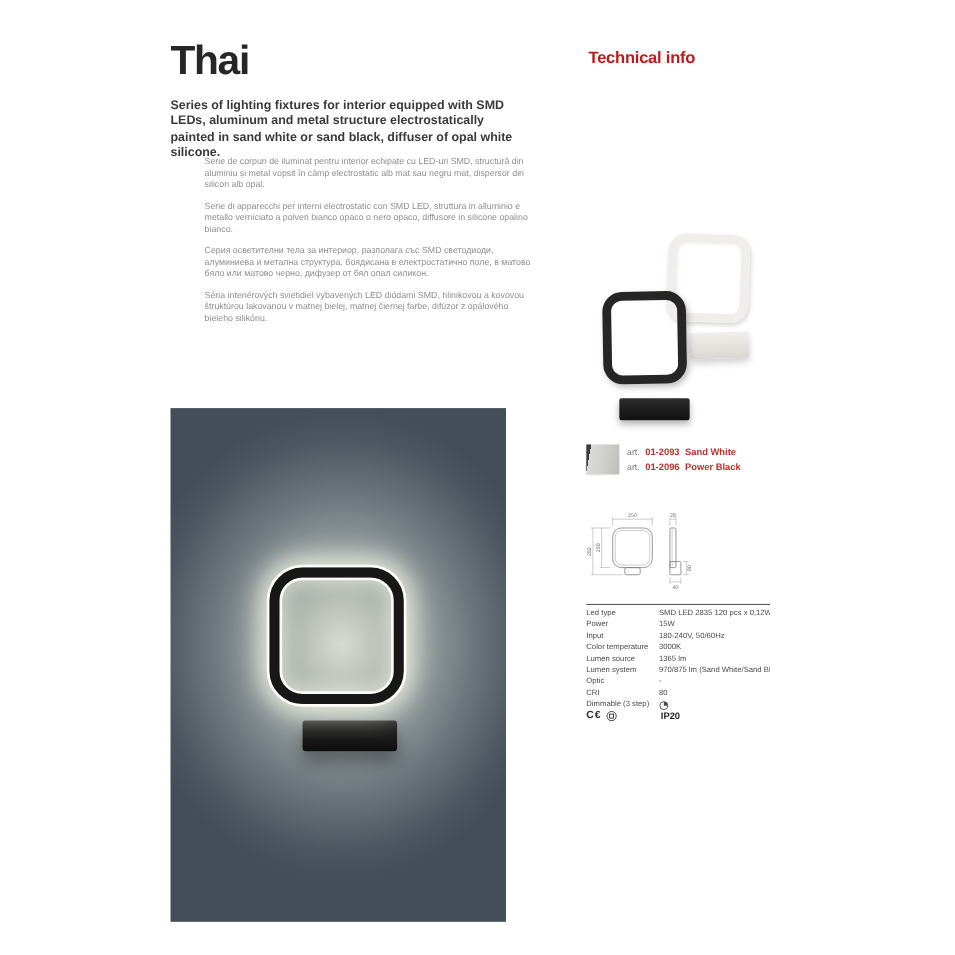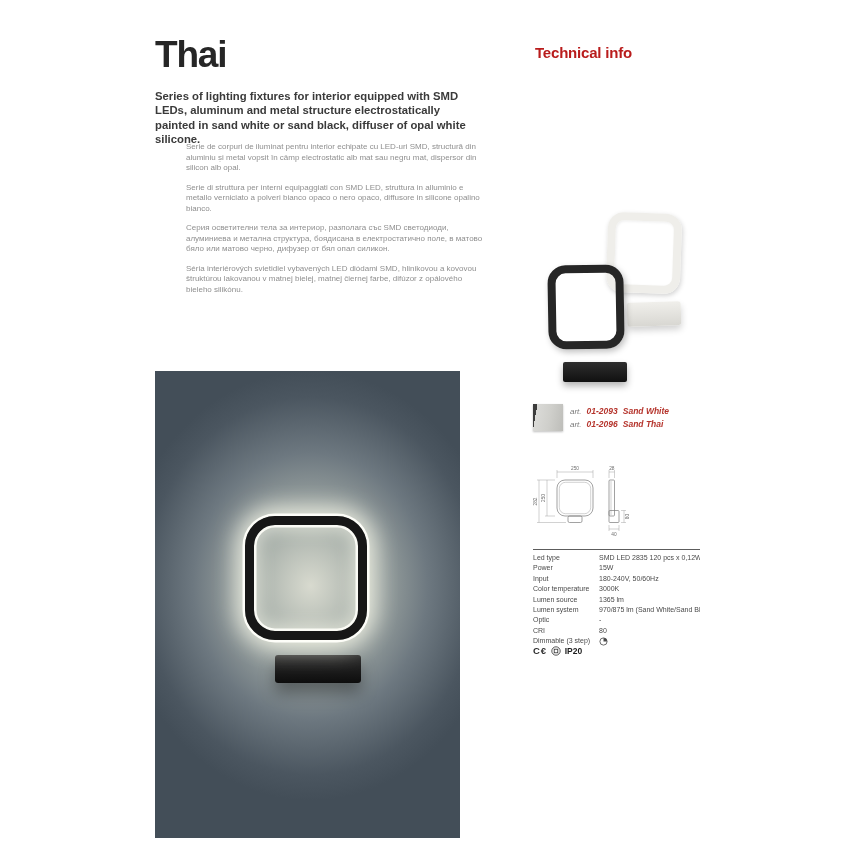--- a/index.html
+++ b/index.html
@@ -74,21 +74,21 @@
     background:linear-gradient(#2e2e2e,#101010); border-radius:2px; z-index:4;
     box-shadow:0 4px 7px rgba(0,0,0,0.3);
   }
 
   .art-thumb {
     position:absolute; left:533px; top:404px; width:30px; height:27px;
     background:linear-gradient(100deg, #3c3c3c 0%, #3c3c3c 13%, #dadad7 13%, #cfcfcb 55%, #bdbdb9 100%);
     box-shadow:0 1px 2px rgba(0,0,0,0.25);
   }
   .art-lines { position:absolute; left:570px; top:405px; font-size:8.5px; line-height:13px; }
-  .art-line { display:flex; gap:5px; align-items:baseline;font-style:italic; }
+  .art-line { display:flex; gap:5px; align-items:baseline; }
   .art-prefix { color:#7a7a7a; font-size:8px; }
   .art-code, .art-name { color:#b5342c; font-weight:700; }
 
   .dim-svg { position:absolute; left:531px; top:450px; }
   .dim-svg text { font-family:"Liberation Sans", sans-serif; font-size:4.8px; fill:#6f6f6f; }
   .dim-svg .obj { stroke:#7a7a7a; stroke-width:0.7; fill:none; }
   .dim-svg .objthin { stroke:#9a9a9a; stroke-width:0.45; fill:none; }
   .dim-svg .dim { stroke:#9a9a9a; stroke-width:0.45; fill:none; }
 
   .spec-table {
@@ -97,33 +97,33 @@
   }
   .spec-row { display:grid; grid-template-columns:66px 1fr; min-height:10.4px; align-items:start; }
   .spec-label { font-size:7px; color:#4a4a4a; }
   .spec-value { font-size:7px; color:#4a4a4a; }
   .dim-icon-svg { display:inline-block; vertical-align:-1px; }
 
   .cert-line {
     position:absolute; left:533px; top:645px; display:flex; align-items:center; gap:4px;
   }
   .ce-mark { font-size:9.5px; font-weight:700; color:#2c2c2c; letter-spacing:0.8px; }
-  .ip-rating { font-size:8.5px; font-weight:800; color:#1d1d1d; }
+  .ip-rating { font-size:8.5px; font-weight:800; color:#1d1d1d;margin-left:36px; }
 </style>
 </head>
 <body>
 
 <div id="page">
 
   <h1 class="title">Thai</h1>
   <p class="intro">Series of lighting fixtures for interior equipped with SMD LEDs, aluminum and metal structure electrostatically painted in sand white or sand black, diffuser of opal white silicone.</p>
 
   <div class="paragraphs">
     <p>Serie de corpuri de iluminat pentru interior echipate cu LED-uri SMD, structură din aluminiu și metal vopsit în câmp electrostatic alb mat sau negru mat, dispersor din silicon alb opal.</p>
-    <p>Serie di struttura per interni equipaggiati con SMD LED, struttura in alluminio e metallo verniciato a polveri bianco opaco o nero opaco, diffusore in silicone opalino bianco.</p>
+    <p>Serie di apparecchi per interni electrostatic con SMD LED, struttura in alluminio e metallo verniciato a polveri bianco opaco o nero opaco, diffusore in silicone opalino bianco.</p>
     <p>Серия осветителни тела за интериор, разполага със SMD светодиоди, алуминиева и метална структура, боядисана в електростатично поле, в матово бяло или матово черно, дифузер от бял опал силикон.</p>
     <p>Séria interiérových svietidiel vybavených LED diódami SMD, hlinikovou a kovovou štruktúrou lakovanou v matnej bielej, matnej čiernej farbe, difúzor z opálového bieleho silikónu.</p>
   </div>
 
   <div class="photo">
     <div class="photo-bracket"></div>
     <div class="photo-ring"></div>
   </div>
 
   <div class="page-number">92</div>
@@ -138,21 +138,21 @@
   <div class="art-thumb"></div>
   <div class="art-lines">
     <div class="art-line">
       <span class="art-prefix">art.</span>
       <span class="art-code">01-2093</span>
       <span class="art-name">Sand White</span>
     </div>
     <div class="art-line">
       <span class="art-prefix">art.</span>
       <span class="art-code">01-2096</span>
-      <span class="art-name">Sand Thai</span>
+      <span class="art-name">Power Black</span>
     </div>
   </div>
 
   <svg class="dim-svg" width="132" height="90" viewBox="0 0 132 90">
 
     <rect class="obj" x="26" y="30" width="36" height="36" rx="8"></rect>
     <rect class="objthin" x="28.3" y="32.3" width="31.4" height="31.4" rx="6.2"></rect>
     <rect class="obj" x="37" y="66" width="14" height="6.5" rx="1.5"></rect>
 
     <line class="dim" x1="26" y1="22" x2="62" y2="22"></line>

